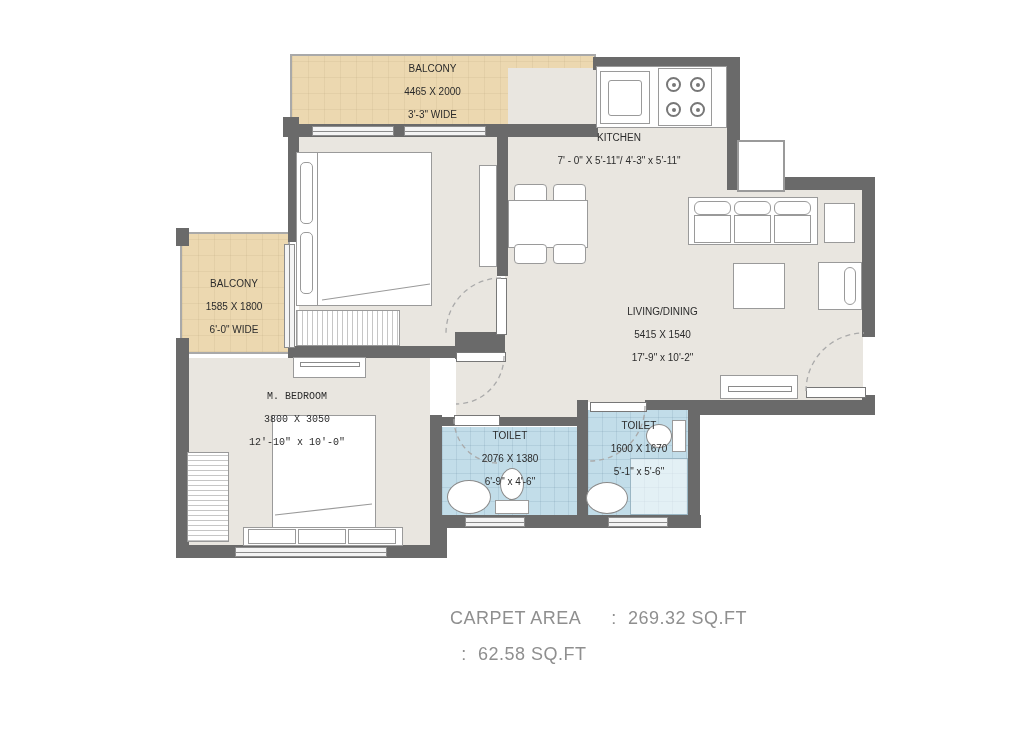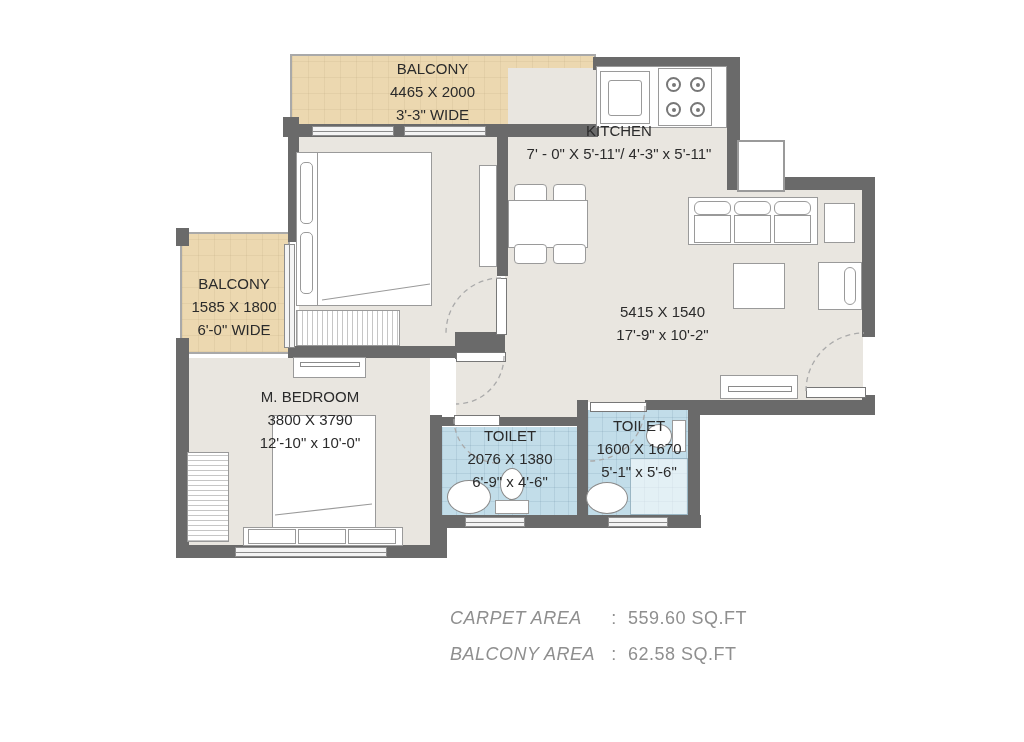--- a/index.html
+++ b/index.html
@@ -23,27 +23,27 @@
   .win{background:#f4f4f4;border:1px solid #8c8c8c;}
   .win.h{background-image:linear-gradient(#8c8c8c,#8c8c8c);background-size:100% 1px;
          background-position:center;background-repeat:no-repeat;}
   .win.v{background-image:linear-gradient(90deg,transparent 48%,#8c8c8c 48%,#8c8c8c 52%,transparent 52%);}
   .leaf{background:#fff;border:1px solid #777;}
   .furn{background:#fff;border:1.5px solid var(--line);box-sizing:border-box;}
   .soft{border-radius:4px;}
   .hatch{background:#fff;border:1px solid #999;box-sizing:border-box;}
   .hatch.v{background-image:repeating-linear-gradient(90deg,#c6c6c6 0 1px,transparent 1px 5px);}
   .hatch.h{background-image:repeating-linear-gradient(0deg,#c6c6c6 0 1px,transparent 1px 5px);}
-  .label{color:var(--ink);font-size:15px;line-height:23px;text-align:center;z-index:30;}
+  .label{color:var(--ink);font-size:10px;line-height:23px;text-align:center;z-index:30;}
   .label span{display:block;white-space:nowrap;}
   .burner{position:absolute;width:15px;height:15px;border:2px solid #777;border-radius:50%;box-sizing:border-box;}
   .burner::after{content:"";position:absolute;left:3.5px;top:3.5px;width:4px;height:4px;border-radius:50%;background:#777;}
   .oval{background:#fff;border:1.5px solid #8a8a8a;border-radius:50%;box-sizing:border-box;}
   .footer-row{display:flex;color:var(--muted);font-size:18px;letter-spacing:.5px;}
-  .footer-row .fl{width:150px;font-style:italic;}
+  .footer-row .fl{width:150px;}
   .footer-row .fc{width:28px;text-align:center;}
   svg.overlay{position:absolute;left:0;top:0;z-index:25;pointer-events:none;}
   .z1{z-index:1}.z2{z-index:10}.z3{z-index:15}
 </style>
 </head>
 <body>
 
 <div class="page">
 
 
@@ -162,53 +162,53 @@
       <path d="M322,300 L430,284"></path>
       <path d="M275,515 L372,504"></path>
     </g>
   </svg>
 
   <div class="abs label" style="left:310px;top:57px;width:245px;">
     <span>BALCONY</span>
     <span>4465 X 2000</span>
     <span>3'-3" WIDE</span>
   </div>
-  <div class="abs label" style="left:495px;top:119px;width:248px;">
+  <div class="abs label" style="left:495px;top:126px;width:248px;">
     <span>KITCHEN</span>
     <span>7' - 0" X 5'-11"/ 4'-3" x 5'-11"</span>
   </div>
   <div class="abs label" style="left:182px;top:272px;width:104px;">
     <span>BALCONY</span>
     <span>1585 X 1800</span>
     <span>6'-0" WIDE</span>
   </div>
   <div class="abs label" style="left:560px;top:300px;width:205px;">
+    <span>LIVING/DINING</span>
     <span>5415 X 1540</span>
     <span>17'-9" x 10'-2"</span>
   </div>
-  <div class="abs label" style="left:215px;top:385px;width:190px;">
+  <div class="abs label" style="left:202px;top:385px;width:190px;font-family:Liberation Mono, monospace;">
     <span>M. BEDROOM</span>
-    <span>3800 X 3790</span>
+    <span>3800 X 3050</span>
     <span>12'-10" x 10'-0"</span>
   </div>
   <div class="abs label" style="left:445px;top:424px;width:130px;">
     <span>TOILET</span>
     <span>2076 X 1380</span>
     <span>6'-9" x 4'-6"</span>
   </div>
   <div class="abs label" style="left:585px;top:414px;width:108px;">
     <span>TOILET</span>
     <span>1600 X 1670</span>
     <span>5'-1" x 5'-6"</span>
   </div>
 
   <div class="abs footer-row" style="left:450px;top:608px;">
     <span class="fl">CARPET AREA</span>
     <span class="fc">:</span>
-    <span>559.60 SQ.FT</span>
+    <span>269.32 SQ.FT</span>
   </div>
   <div class="abs footer-row" style="left:450px;top:644px;">
-    <span class="fl">BALCONY AREA</span>
     <span class="fc">:</span>
     <span>62.58 SQ.FT</span>
   </div>
 
 </div>
 
 </body></html>

